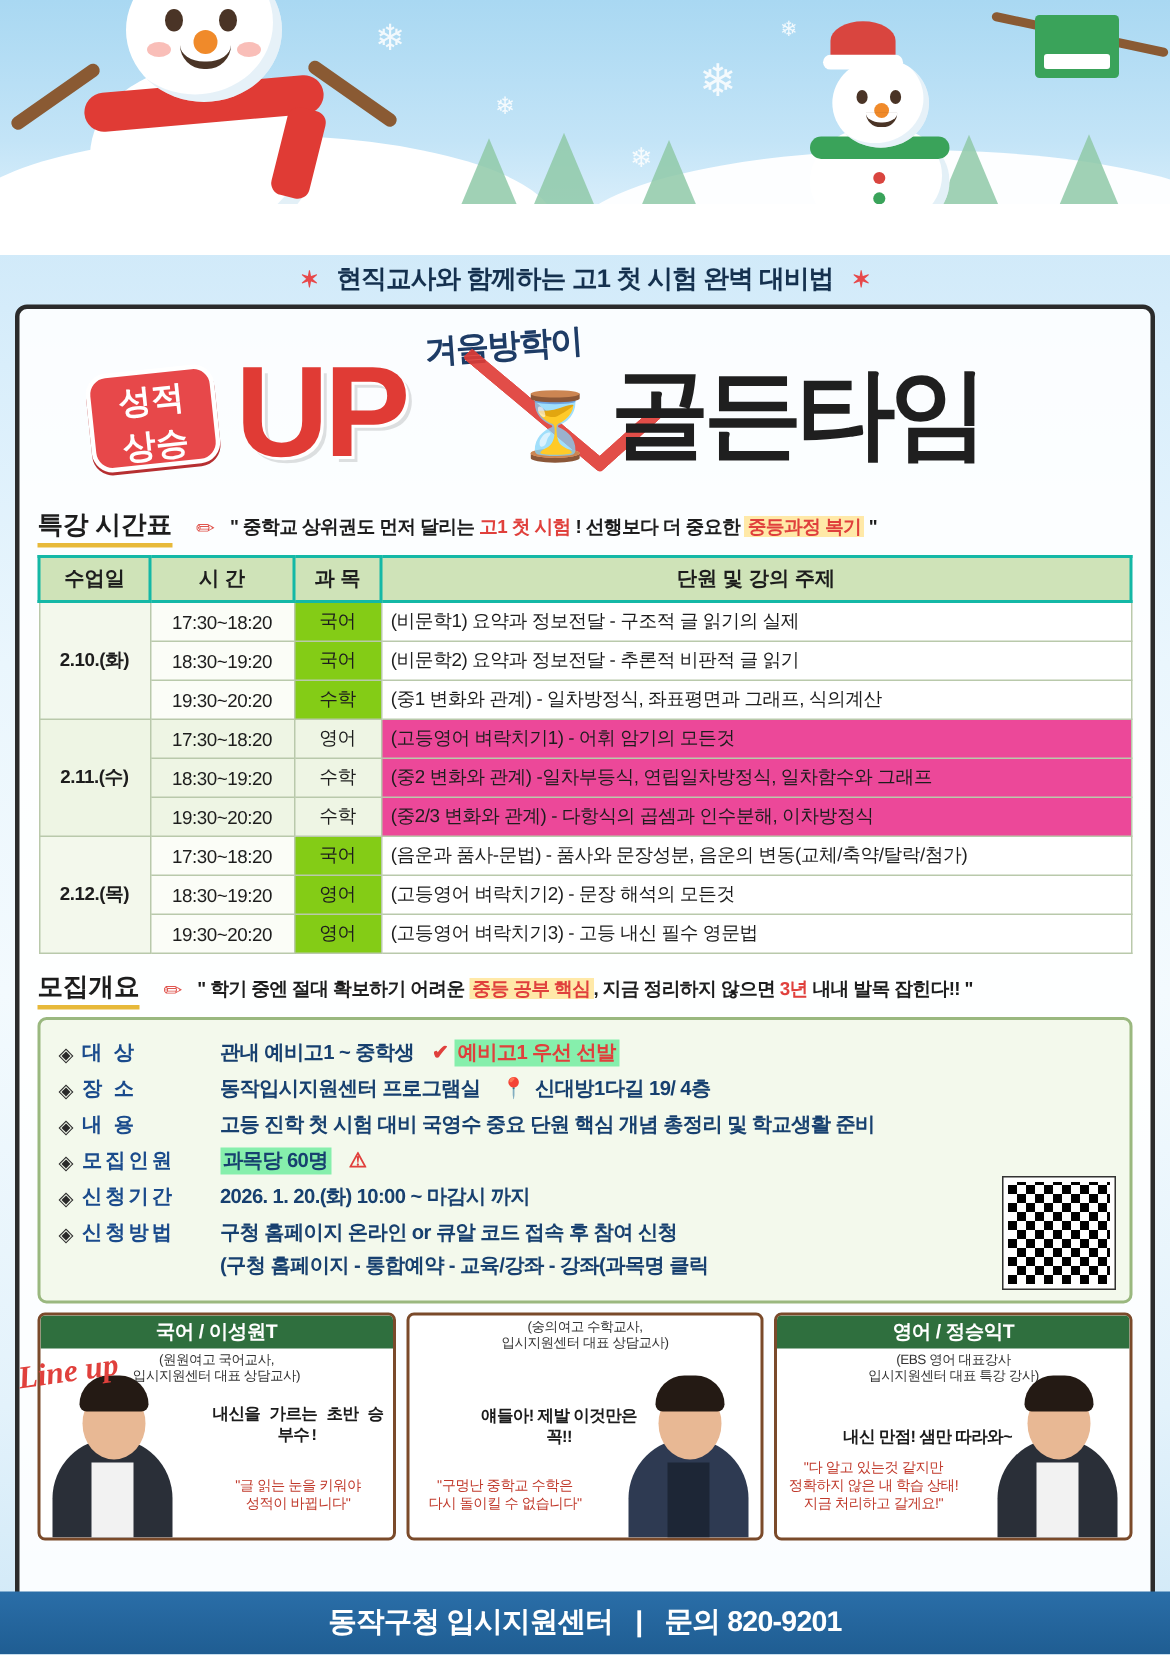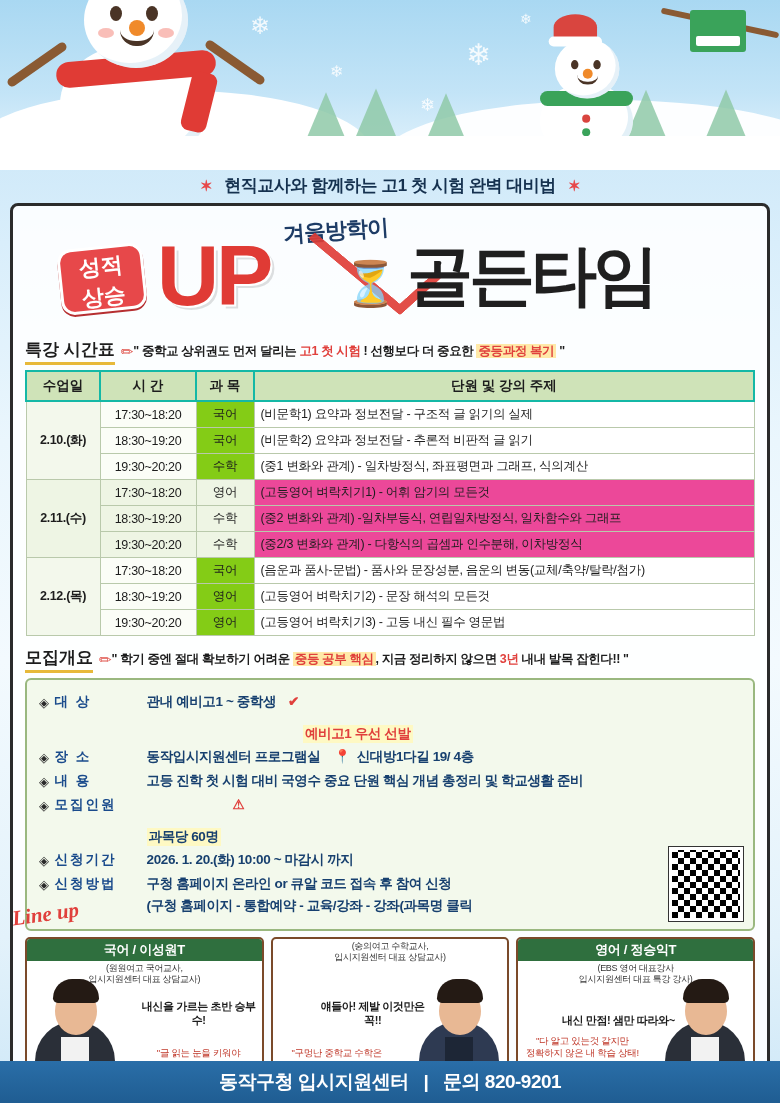--- a/index.html
+++ b/index.html
@@ -273,20 +273,21 @@
     font-size: 17px;
     font-weight: bold;
     color: #1d1d1d;
     border-bottom: 3px solid #e7b93a;
     padding-bottom: 1px;
   }
   .pencil { color: #e0564f; font-size: 15px; margin-left: 6px; }
   .sec-row {
     display: flex;
     align-items: center;
+    gap: 10px;
     margin: 4px 0 5px;
   }
   .quote {
     font-size: 12.5px;
     color: #1d1d1d;
     font-weight: bold;
     letter-spacing: -0.4px;
   }
   .quote .hl { background: #ffe9a8; padding: 0 2px; }
   .quote .red { color: #e0403c; }
@@ -339,21 +340,21 @@
   .info-bullet { color: #2a2a2a; margin-right: 6px; font-size: 13px; line-height: 19px;}
   .info-key {
     color: #1a4b8c;
     font-weight: bold;
     width: 92px;
     flex: 0 0 92px;
     letter-spacing: 2px;
   }
   .info-val { color: #17406f; font-weight: bold; }
   .tag-red { color: #e0403c; font-weight: bold; }
-  .mark { background: #fef9c3; padding: 0 2px; margin-top: 32px; }
+  .mark { background: #86efac; padding: 0 2px; }
   .pin { color: #e0403c; }
   .qr {
     position: absolute;
     right: 10px;
     bottom: 8px;
     width: 74px; height: 74px;
     background:
       repeating-linear-gradient(90deg,#000 0 6px,#fff 6px 12px),
       repeating-linear-gradient(0deg,#000 0 6px,#fff 6px 12px);
     background-blend-mode: difference;
@@ -442,21 +443,21 @@
   }
   .tquote {
     position: absolute;
     font-size: 11px;
     font-weight: bold;
     color: #1b1b1b;
     letter-spacing: -0.4px;
     line-height: 14px;
     text-align: center;
   }
-  .tquote.q1 { right: 4px; bottom: 60px; width: 118px; }
+  .tquote.q1 { right: 4px; bottom: 60px; width: 118px; font-family: Liberation Mono, monospace; }
   .tquote.q2 { left: 4px; bottom: 60px; width: 120px; margin-left: 36px; }
   .tsub {
     position: absolute;
     font-size: 9.5px;
     color: #c0392b;
     line-height: 12px;
     text-align: center;
     letter-spacing: -0.3px;
   }
   .tsub.s1 { right: 4px; bottom: 16px; width: 118px; }

